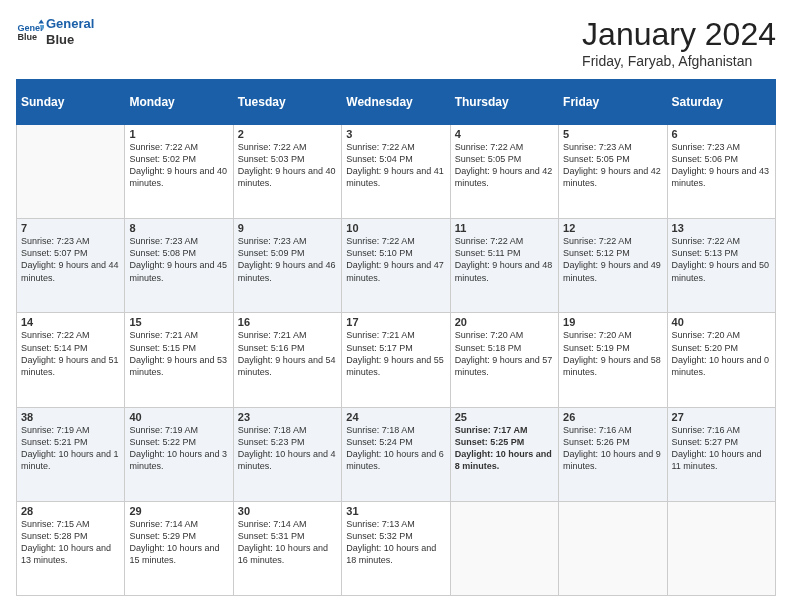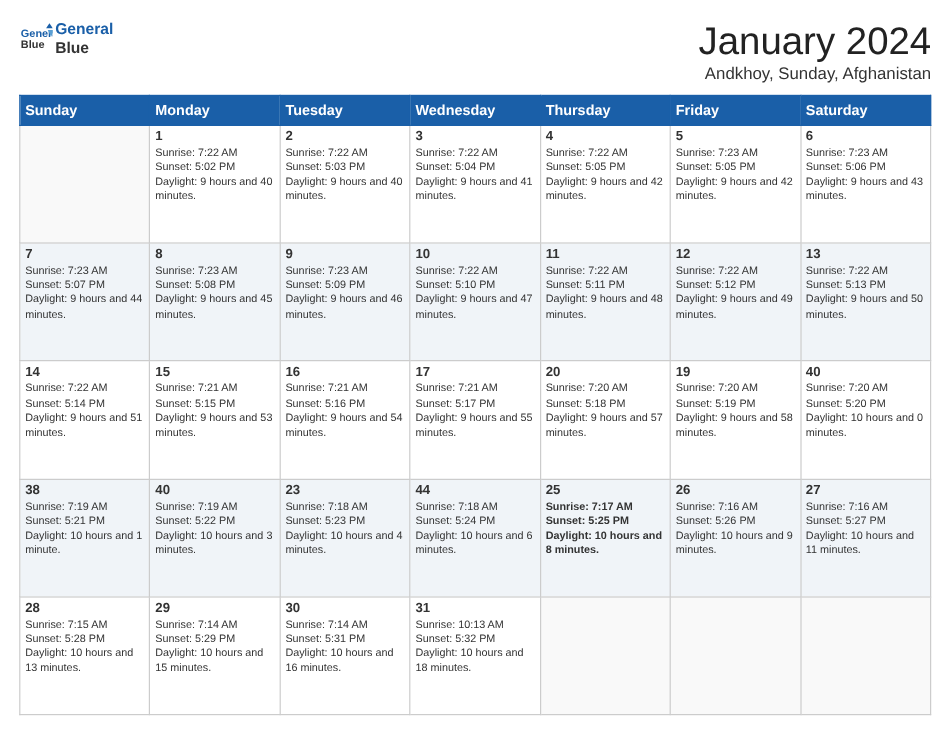--- a/index.html
+++ b/index.html
@@ -35,42 +35,41 @@
       line-height: 1.2;
     }
     .logo-text span {
       color: #1a5fa8;
     }
     .logo-icon {
       width: 28px;
       height: 28px;
     }
     .title-section {
-      text-align: right;
     }
     .month-title {
       font-size: 32px;
       font-weight: normal;
       color: #222;
     }
     .location-subtitle {
       font-size: 14px;
       color: #333;
     }
     .calendar-table {
       width: 100%;
       border-collapse: collapse;
       flex: 1;
     }
     .calendar-table thead th {
       background-color: #1a5fa8;
       color: #fff;
       font-size: 12px;
       font-weight: bold;
-      padding: 5px 4px;
+      padding: 15px 4px;
       border: 1px solid #1a5fa8;
       text-align: left;
     }
     .calendar-table tbody td {
       border: 1px solid #ccc;
       vertical-align: top;
       padding: 3px 4px;
       width: calc(100% / 7);
       height: 80px;
       font-size: 9.5px;
@@ -107,21 +106,21 @@
       </svg>
       <div>
         <div class="logo-text">
           <span>General</span><br>
           <span style="color:#333">Blue</span>
         </div>
       </div>
     </div>
     <div class="title-section">
       <div class="month-title">January 2024</div>
-      <div class="location-subtitle">Andkhoy, Sunday, Afghanistan</div>
+      <div class="location-subtitle">Friday, Faryab, Afghanistan</div>
     </div>
   </div>
 
   <table class="calendar-table">
     <thead>
       <tr>
       <th>Sunday</th>
           <th>Monday</th>
           <th>Tuesday</th>
           <th>Wednesday</th>
@@ -271,21 +270,21 @@
 Sunset: 5:22 PM
 Daylight: 10 hours and 3 minutes.</div>
           </td>
           <td>
             <div class="day-number">23</div>
             <div class="day-info" style="white-space: pre-line;">Sunrise: 7:18 AM
 Sunset: 5:23 PM
 Daylight: 10 hours and 4 minutes.</div>
           </td>
           <td>
-            <div class="day-number">44</div>
+            <div class="day-number">24</div>
             <div class="day-info" style="white-space: pre-line;">Sunrise: 7:18 AM
 Sunset: 5:24 PM
 Daylight: 10 hours and 6 minutes.</div>
           </td>
           <td>
             <div class="day-number">25</div>
             <div class="day-info" style="white-space: pre-line; font-weight: bold;">Sunrise: 7:17 AM
 Sunset: 5:25 PM
 Daylight: 10 hours and 8 minutes.</div>
           </td>
@@ -316,21 +315,21 @@
 Daylight: 10 hours and 15 minutes.</div>
           </td>
           <td>
             <div class="day-number">30</div>
             <div class="day-info" style="white-space: pre-line;">Sunrise: 7:14 AM
 Sunset: 5:31 PM
 Daylight: 10 hours and 16 minutes.</div>
           </td>
           <td>
             <div class="day-number">31</div>
-            <div class="day-info" style="white-space: pre-line;">Sunrise: 10:13 AM
+            <div class="day-info" style="white-space: pre-line;">Sunrise: 7:13 AM
 Sunset: 5:32 PM
 Daylight: 10 hours and 18 minutes.</div>
           </td>
           <td class="empty-cell"></td>
           <td class="empty-cell"></td>
           <td class="empty-cell"></td>
         </tr>
       </tbody>
   </table>
 

